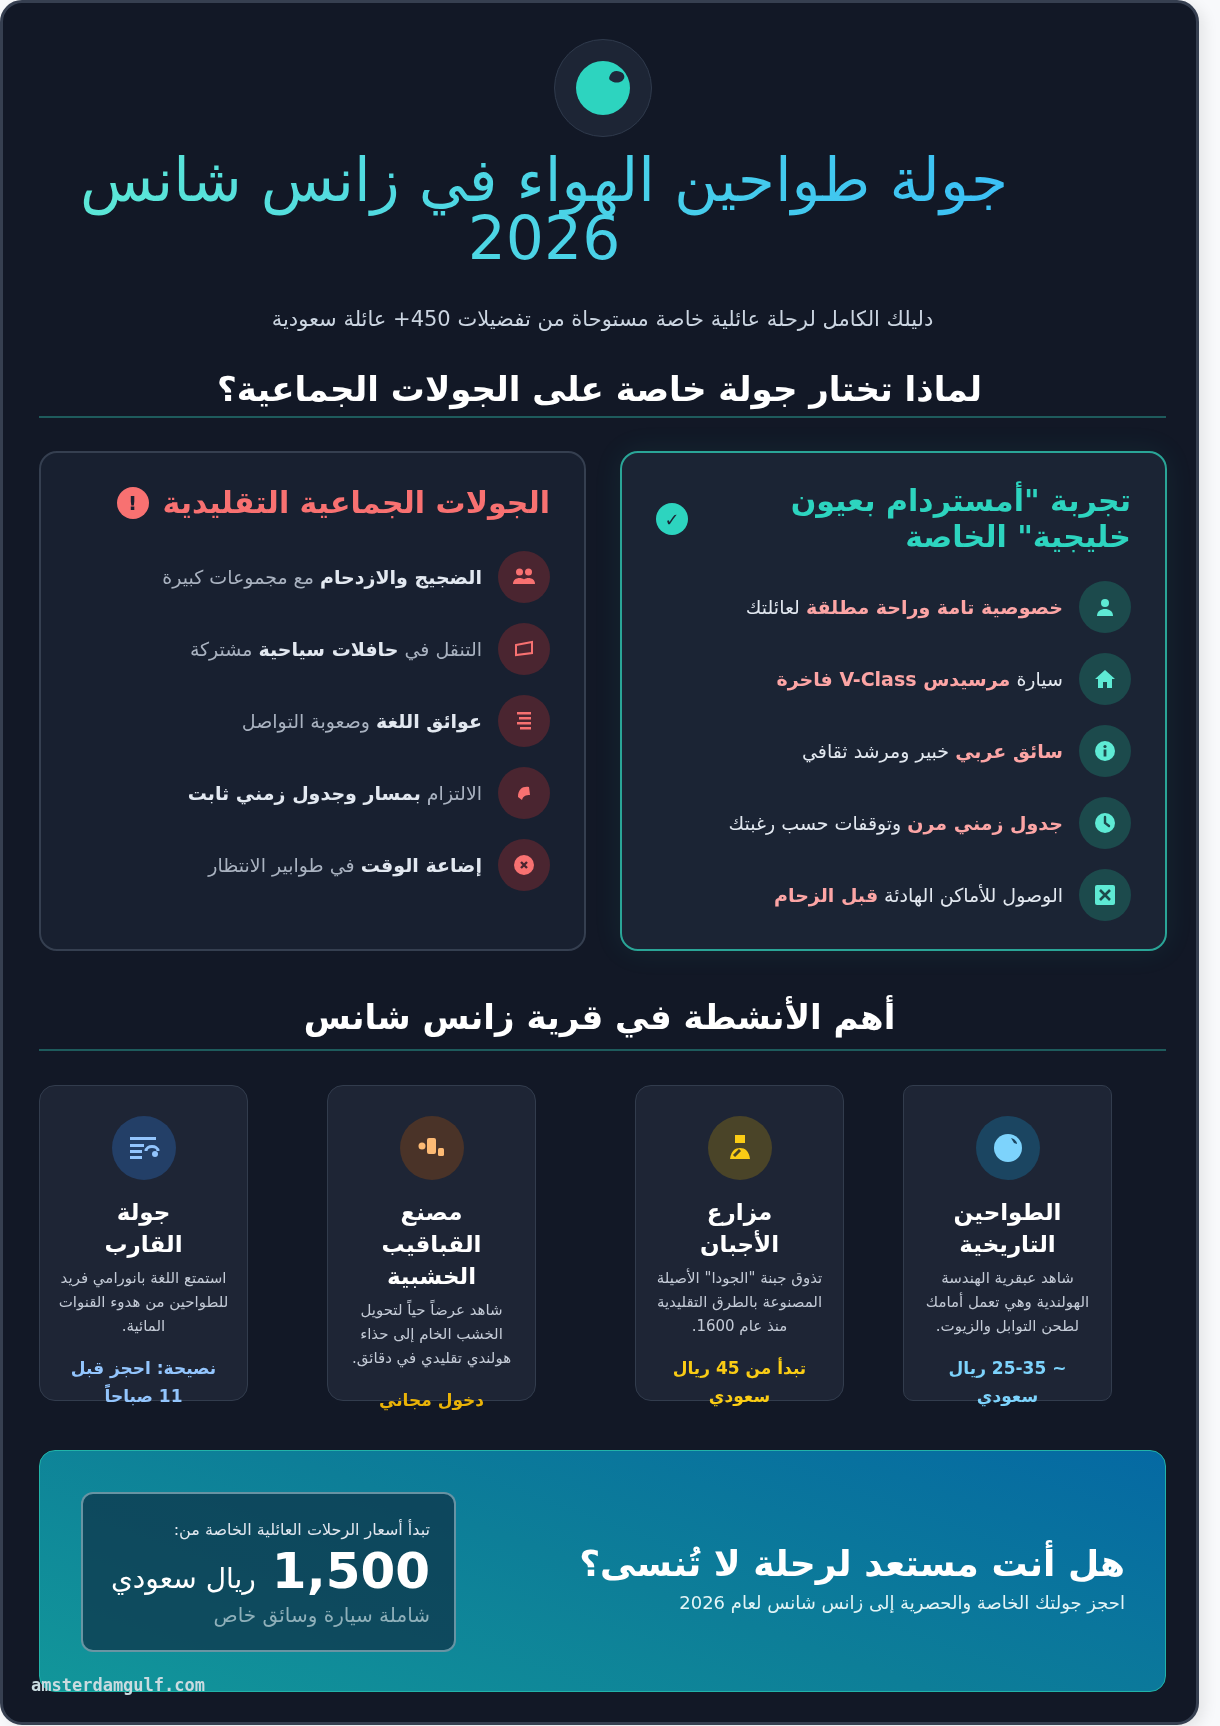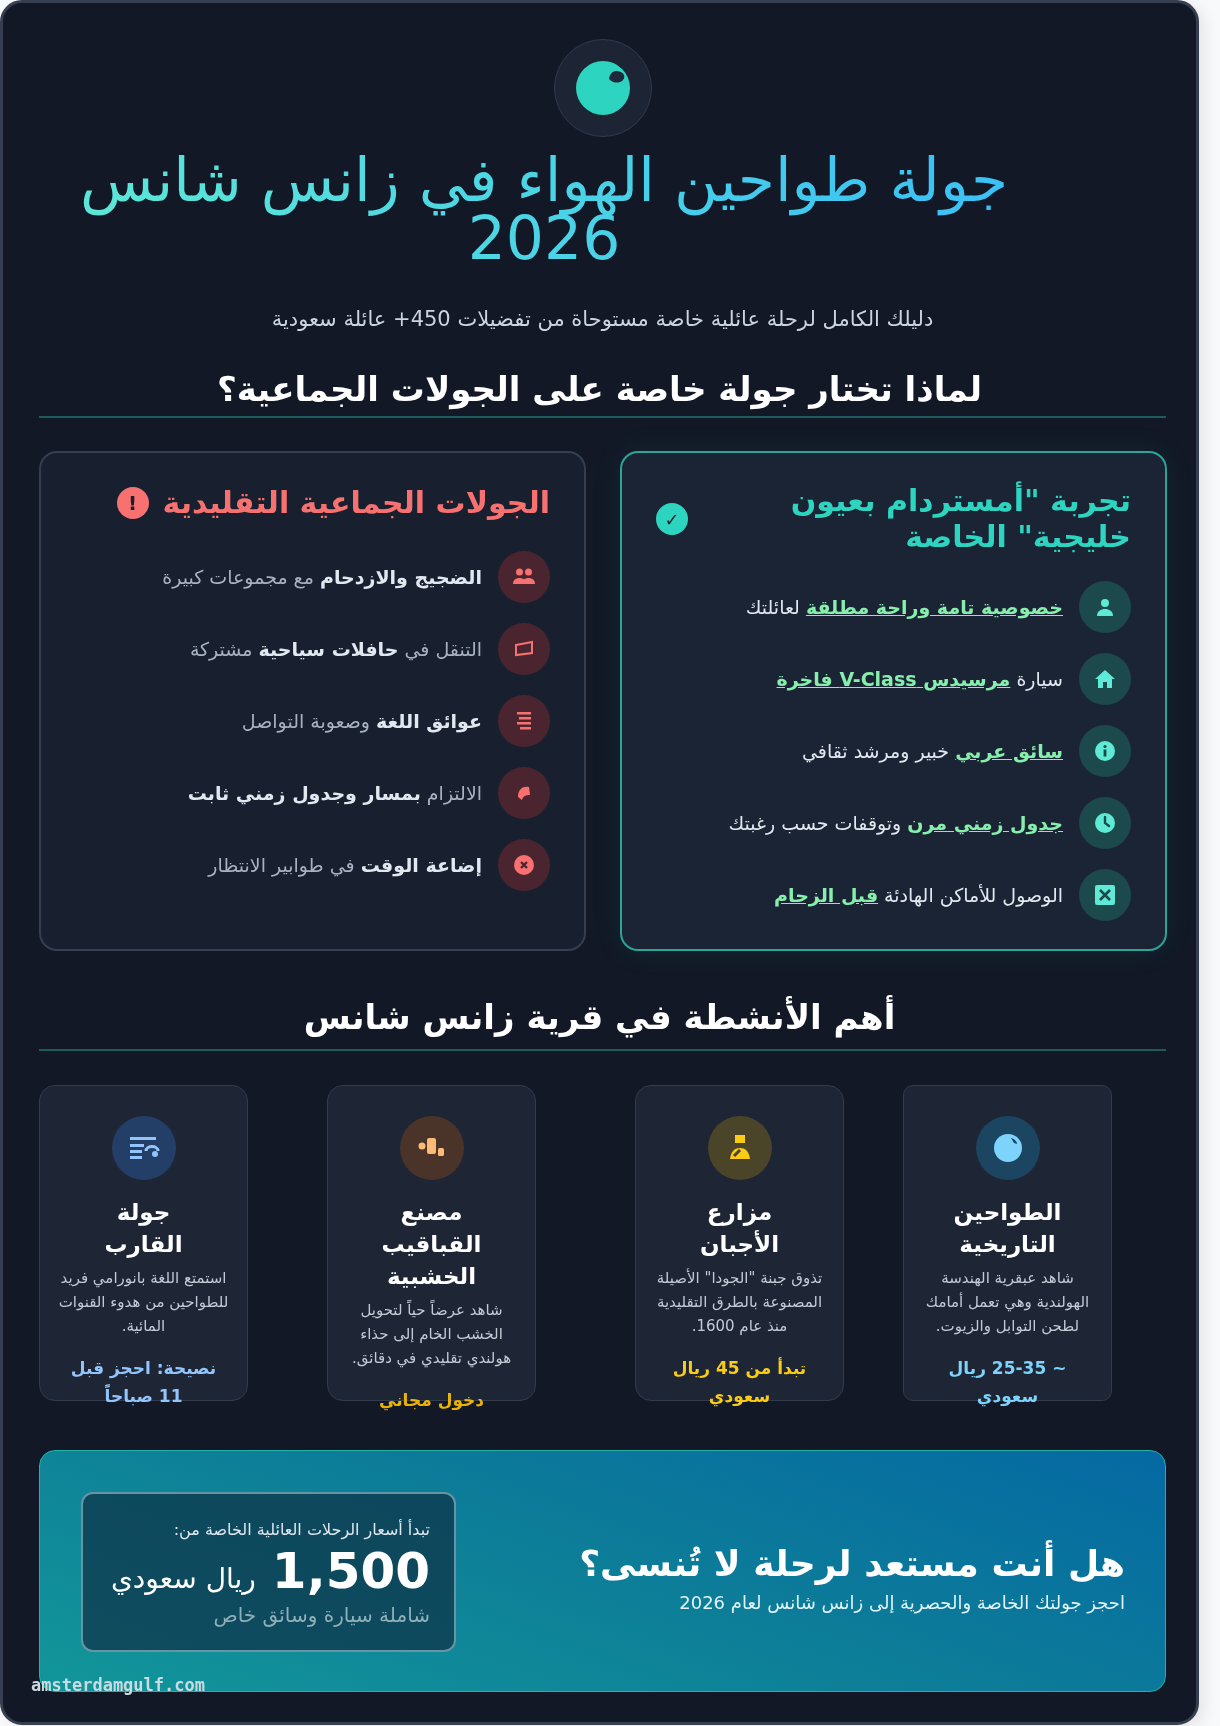--- a/index.html
+++ b/index.html
@@ -57,21 +57,21 @@
   .good .head-icon { background:#2dd4bf; color:#1b2434; font-size:18px; }
   .cmp-list { position:absolute; right:34px; left:34px; }
   .cmp-item { display:flex; align-items:center; gap:16px; height:52px; margin-bottom:20px; }
   .cmp-item .ic { width:52px; height:52px; border-radius:50%; flex:none; display:flex; align-items:center; justify-content:center; font-size:20px; }
   .bad .cmp-item .ic { background:#4a2530; color:#f87171; }
   .good .cmp-item .ic { background:#1c4a4c; color:#5eead4; }
   .cmp-item .txt { font-size:19px; }
   .bad .cmp-item .txt { color:#a9b2c0; }
   .bad .cmp-item .txt b { color:#e2e8f0; }
   .good .cmp-item .txt { color:#e2e8f0; }
-  .good .cmp-item .txt b { color:#86efac;text-decoration:underline; }
+  .good .cmp-item .txt b { color:#fca5a5; }
 
   .act-card {
     position:absolute; top:1082px; width:209px; height:316px; box-sizing:border-box;
     background:#1e2535; border:1.5px solid #323c4d; border-radius:16px; text-align:center; direction:rtl;
     padding:0 18px;
   }
   .act-icon { width:64px; height:64px; border-radius:50%; margin:30px auto 0; display:flex; align-items:center; justify-content:center; font-size:28px; }
   .act-title { color:#ffffff; font-weight:bold; font-size:23px; line-height:32px; margin-top:16px; padding:0 24px; }
   .act-desc { color:#c3cad6; font-size:15px; line-height:24px; margin-top:6px; }
   .act-price { font-weight:bold; font-size:17px; line-height:28px; margin-top:16px; }

